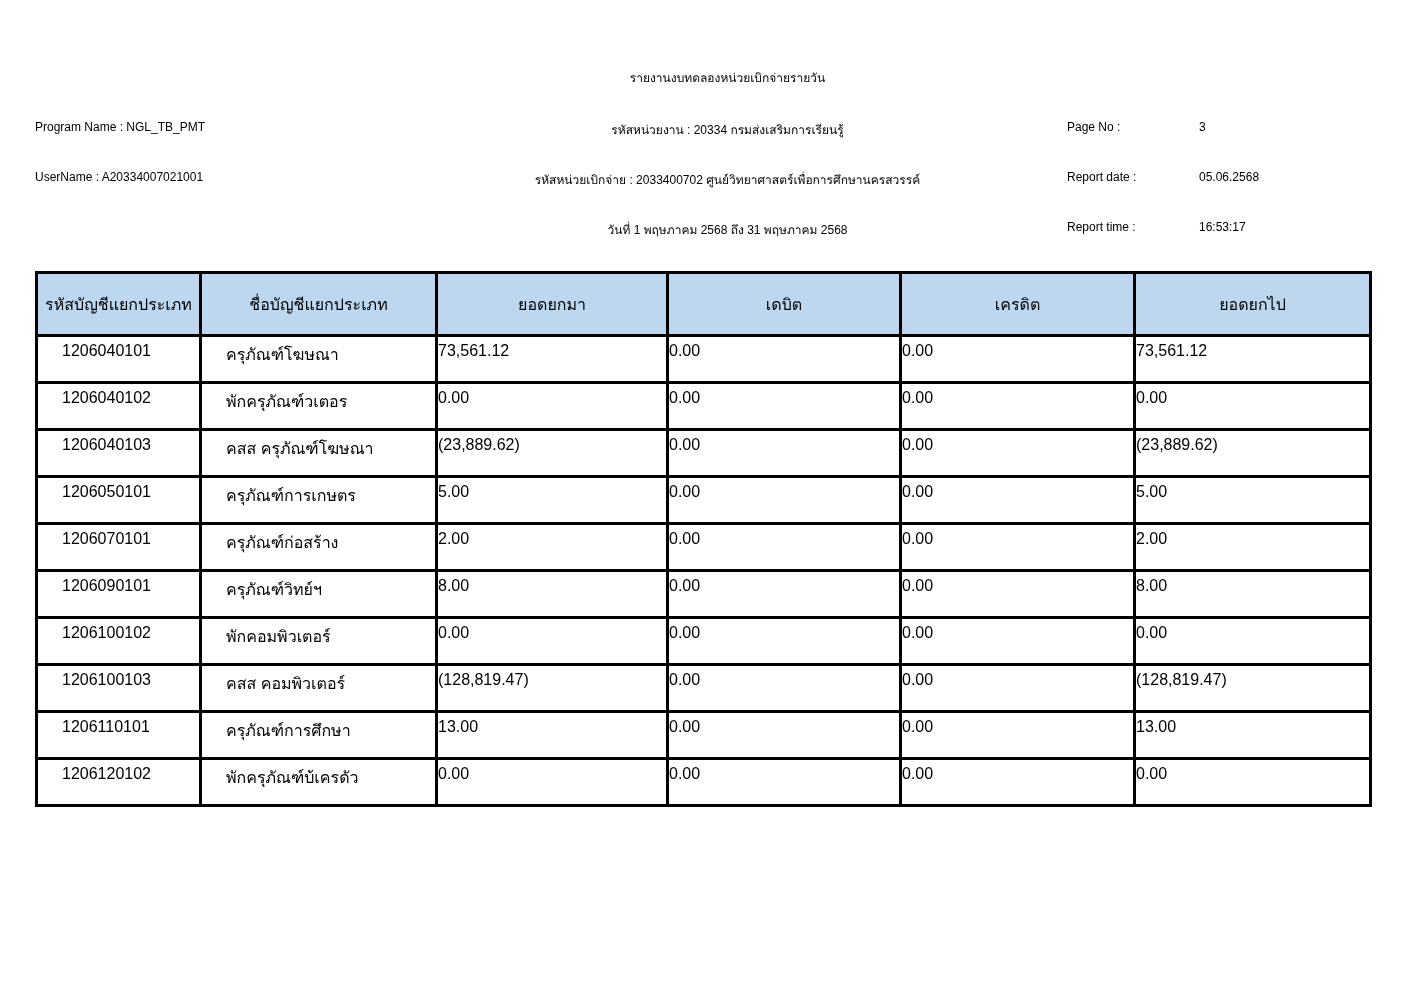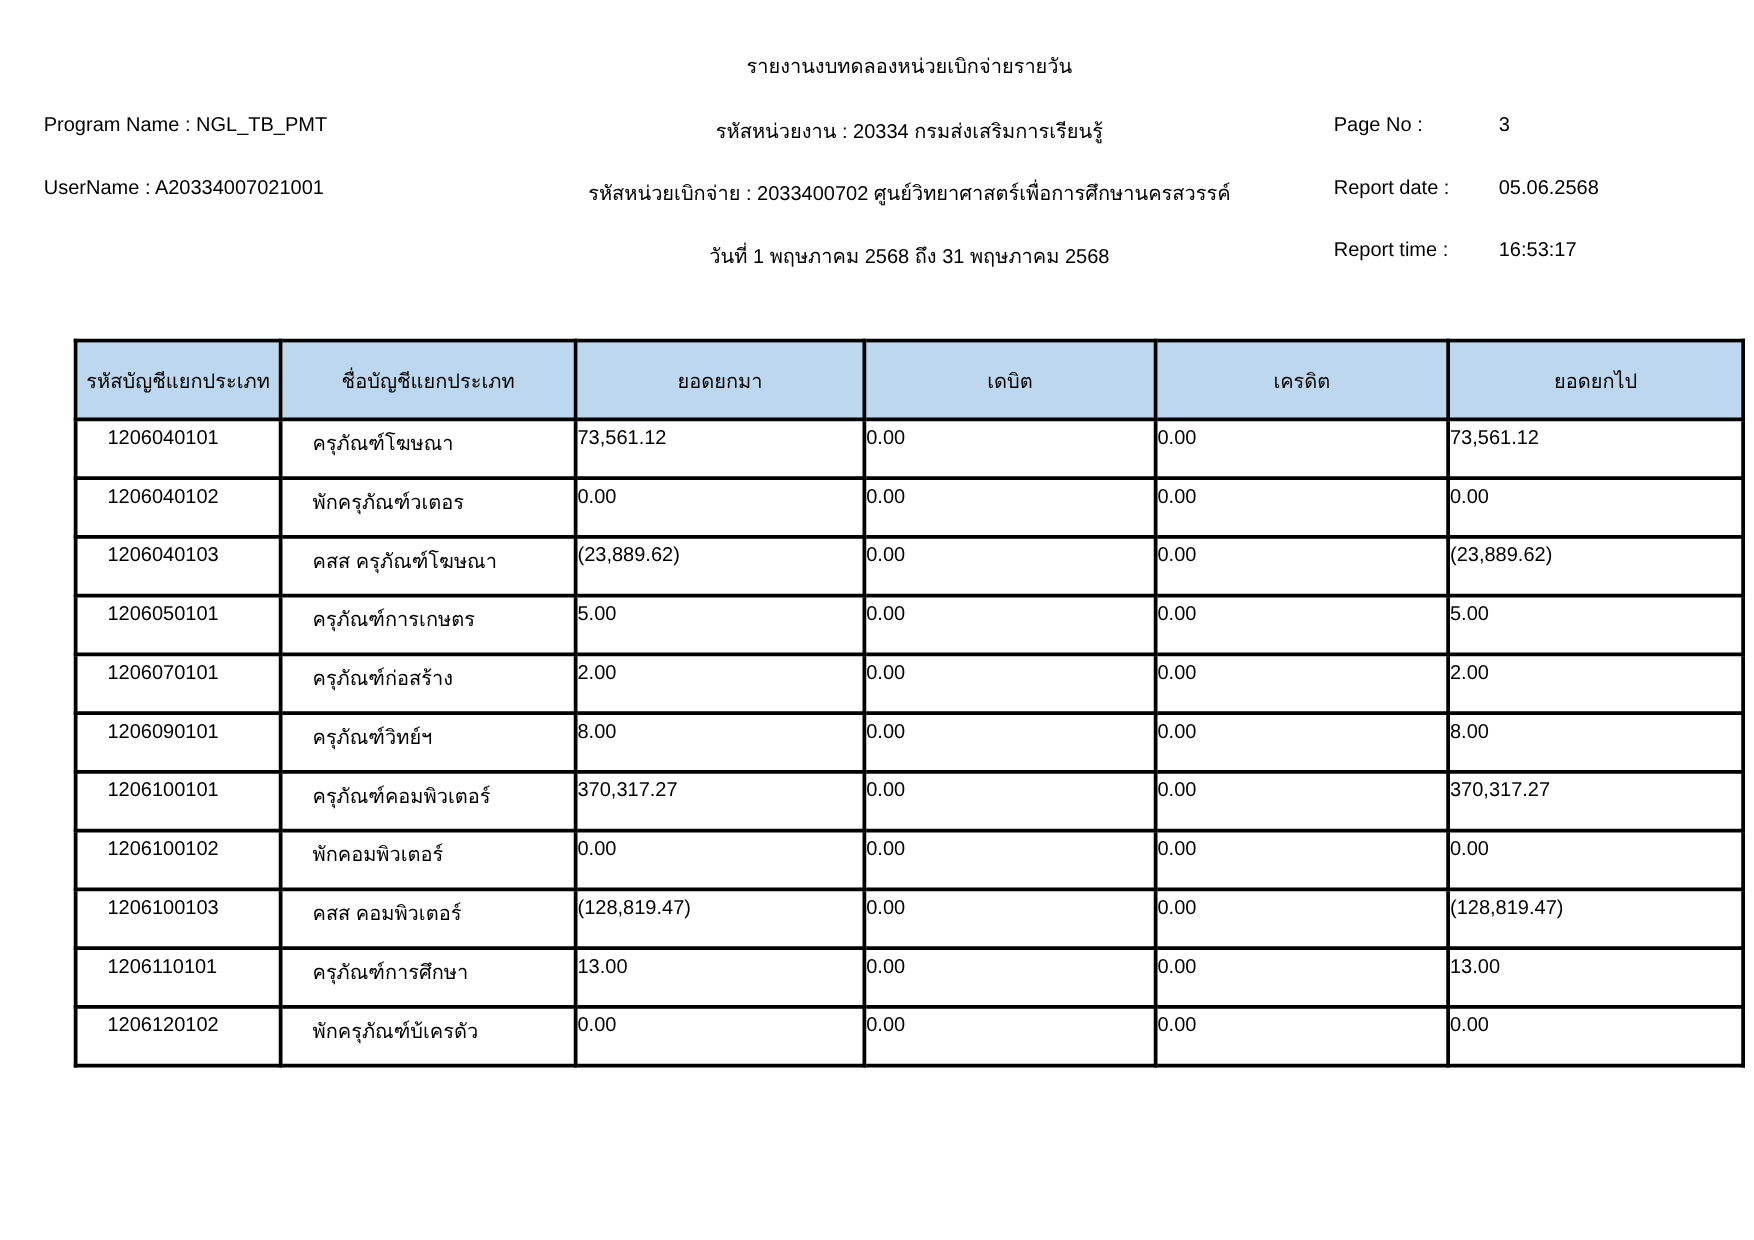--- a/index.html
+++ b/index.html
@@ -8,40 +8,39 @@
     height: 992px;
     background: #ffffff;
     font-family: "Liberation Sans", sans-serif;
     color: #000000;
     position: relative;
     overflow: hidden;
   }
   .page { position: absolute; inset: 0; }
 
   
-  .hrow { position: absolute; left: 0; width: 100%; height: 22px; font-size: 16px; }
+  .hrow { position: absolute; left: 0; width: 100%; height: 22px; font-size: 12px; margin-top: 28px; }
   .hrow .left   { position: absolute; left: 35px; white-space: nowrap; }
   .hrow .center { position: absolute; left: calc(50% + 26px); transform: translateX(-50%); white-space: nowrap; }
   .hrow .rlabel { position: absolute; left: 1067px; white-space: nowrap; }
   .hrow .rvalue { position: absolute; left: 1199px; white-space: nowrap; }
   .row-title  { top: 40px; }
   .row-line2  { top: 92px; }
   .row-line3  { top: 142px; }
   .row-line4  { top: 192px; }
 
   
   table.tb {
     position: absolute;
     top: 271px;
     left: 35px;
     width: 1334px;
     border-collapse: collapse;
     table-layout: fixed;
     font-size: 16px;
-    margin-left: 24px;
   }
   table.tb th, table.tb td {
     border: 3px solid #000000;
     overflow: hidden;
   }
   table.tb thead th {
     background: #BDD7EE;
     height: 63px;
     font-weight: normal;
     text-align: center;
@@ -148,28 +147,20 @@
         </tr>
         <tr>
           <td class="txt">1206090101</td>
           <td class="txt">ครุภัณฑ์วิทย์ฯ</td>
           <td class="num">8.00</td>
           <td class="num">0.00</td>
           <td class="num">0.00</td>
           <td class="num">8.00</td>
         </tr>
         <tr>
-          <td class="txt">1206100101</td>
-          <td class="txt">ครุภัณฑ์คอมพิวเตอร์</td>
-          <td class="num">370,317.27</td>
-          <td class="num">0.00</td>
-          <td class="num">0.00</td>
-          <td class="num">370,317.27</td>
-        </tr>
-        <tr>
           <td class="txt">1206100102</td>
           <td class="txt">พักคอมพิวเตอร์</td>
           <td class="num">0.00</td>
           <td class="num">0.00</td>
           <td class="num">0.00</td>
           <td class="num">0.00</td>
         </tr>
         <tr>
           <td class="txt">1206100103</td>
           <td class="txt">คสส คอมพิวเตอร์</td>

